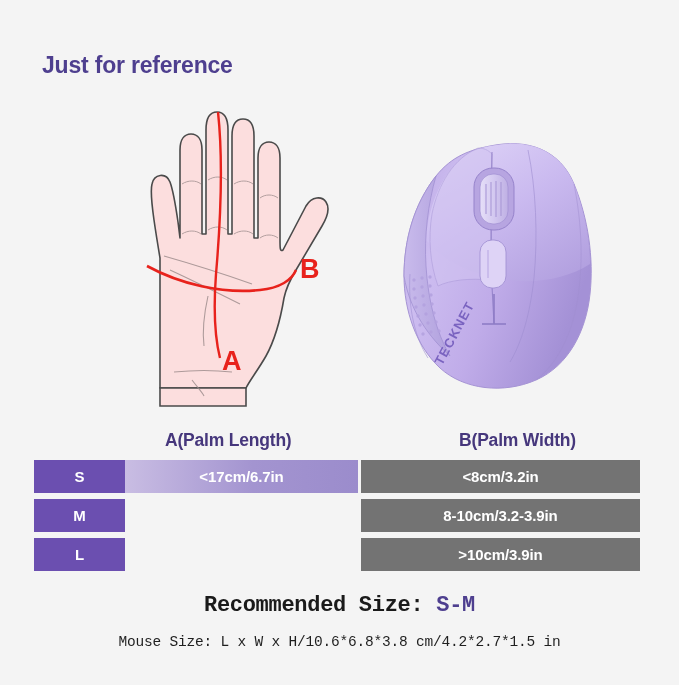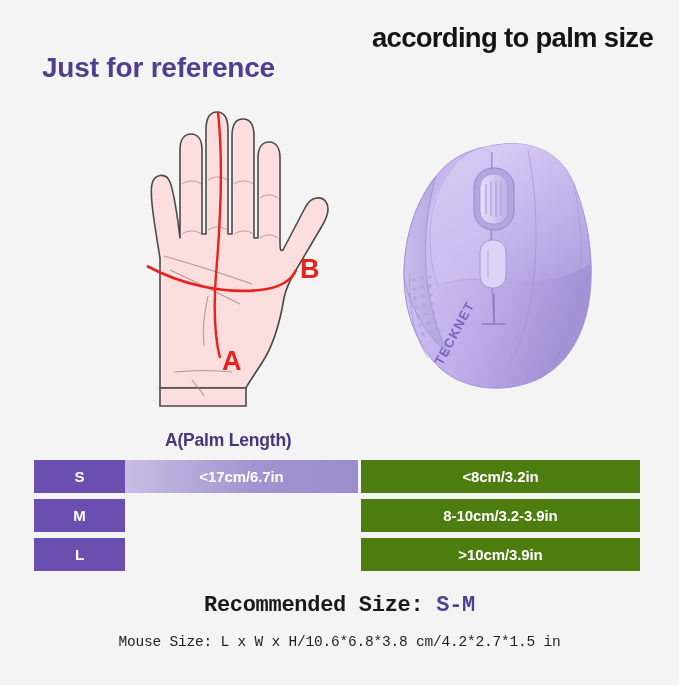--- a/index.html
+++ b/index.html
@@ -19,21 +19,21 @@
   .header {
     position: absolute;
     left: 0; top: 0;
     width: 679px;
     height: 120px;
   }
   .ref-label {
     position: absolute;
     left: 42px;
     top: 52px;
-    font-size: 28px;
+    font-size: 23px;
     font-weight: 700;
     color: #4e3f8f;
     letter-spacing: -0.2px;
     white-space: nowrap;
   }
   .main-title {
     position: absolute;
     right: 26px;
     top: 22px;
     width: 300px;
@@ -120,21 +120,21 @@
     display: flex;
     align-items: center;
     justify-content: center;
     letter-spacing: -0.1px;
   }
   .cell-b {
     position: absolute;
     left: 327px; top: 0;
     width: 279px;
     height: 33px;
-    background: #4d7c0f;
+    background: #737373;
     color: #ffffff;
     font-size: 15px;
     font-weight: 700;
     display: flex;
     align-items: center;
     justify-content: center;
     letter-spacing: -0.1px;
   }
 
   
@@ -162,21 +162,20 @@
     color: #1f1f1f;
     letter-spacing: -0.2px;
   }
 </style>
 </head>
 <body>
 
 <div class="header">
   <div class="ref-label">Just for reference</div>
   <div class="main-title">
-    <span class="tl2">according to palm size</span>
   </div>
 </div>
 
 <div class="hand-wrap">
   <svg width="250" height="320" viewBox="0 0 250 320" xmlns="http://www.w3.org/2000/svg">
     <g>
 
       <path d="M60 300 L60 170 C58 158 56 146 54 132
                C52 118 50 104 52 96 C54 86 66 84 70 94
                C73 102 76 120 78 134 L80 150
@@ -324,20 +323,21 @@
 
       <text x="64" y="238" transform="rotate(-62 64 238)" font-family="Liberation Sans, sans-serif" font-size="13" font-weight="700" letter-spacing="1.2" fill="#7a63c0">TECKNET</text>
     </g>
   </svg>
 </div>
 
 <div class="table-zone">
 
   <div class="col-headers">
     <div class="col-head a">A(Palm Length)</div>
+    <div class="col-head b">B(Palm Width)</div>
   </div>
 
   <div class="row">
     <div class="cell-size">S</div>
     <div class="cell-a">&lt;17cm/6.7in</div>
     <div class="cell-b">&lt;8cm/3.2in</div>
   </div>
 
   <div class="row">
     <div class="cell-size">M</div>

